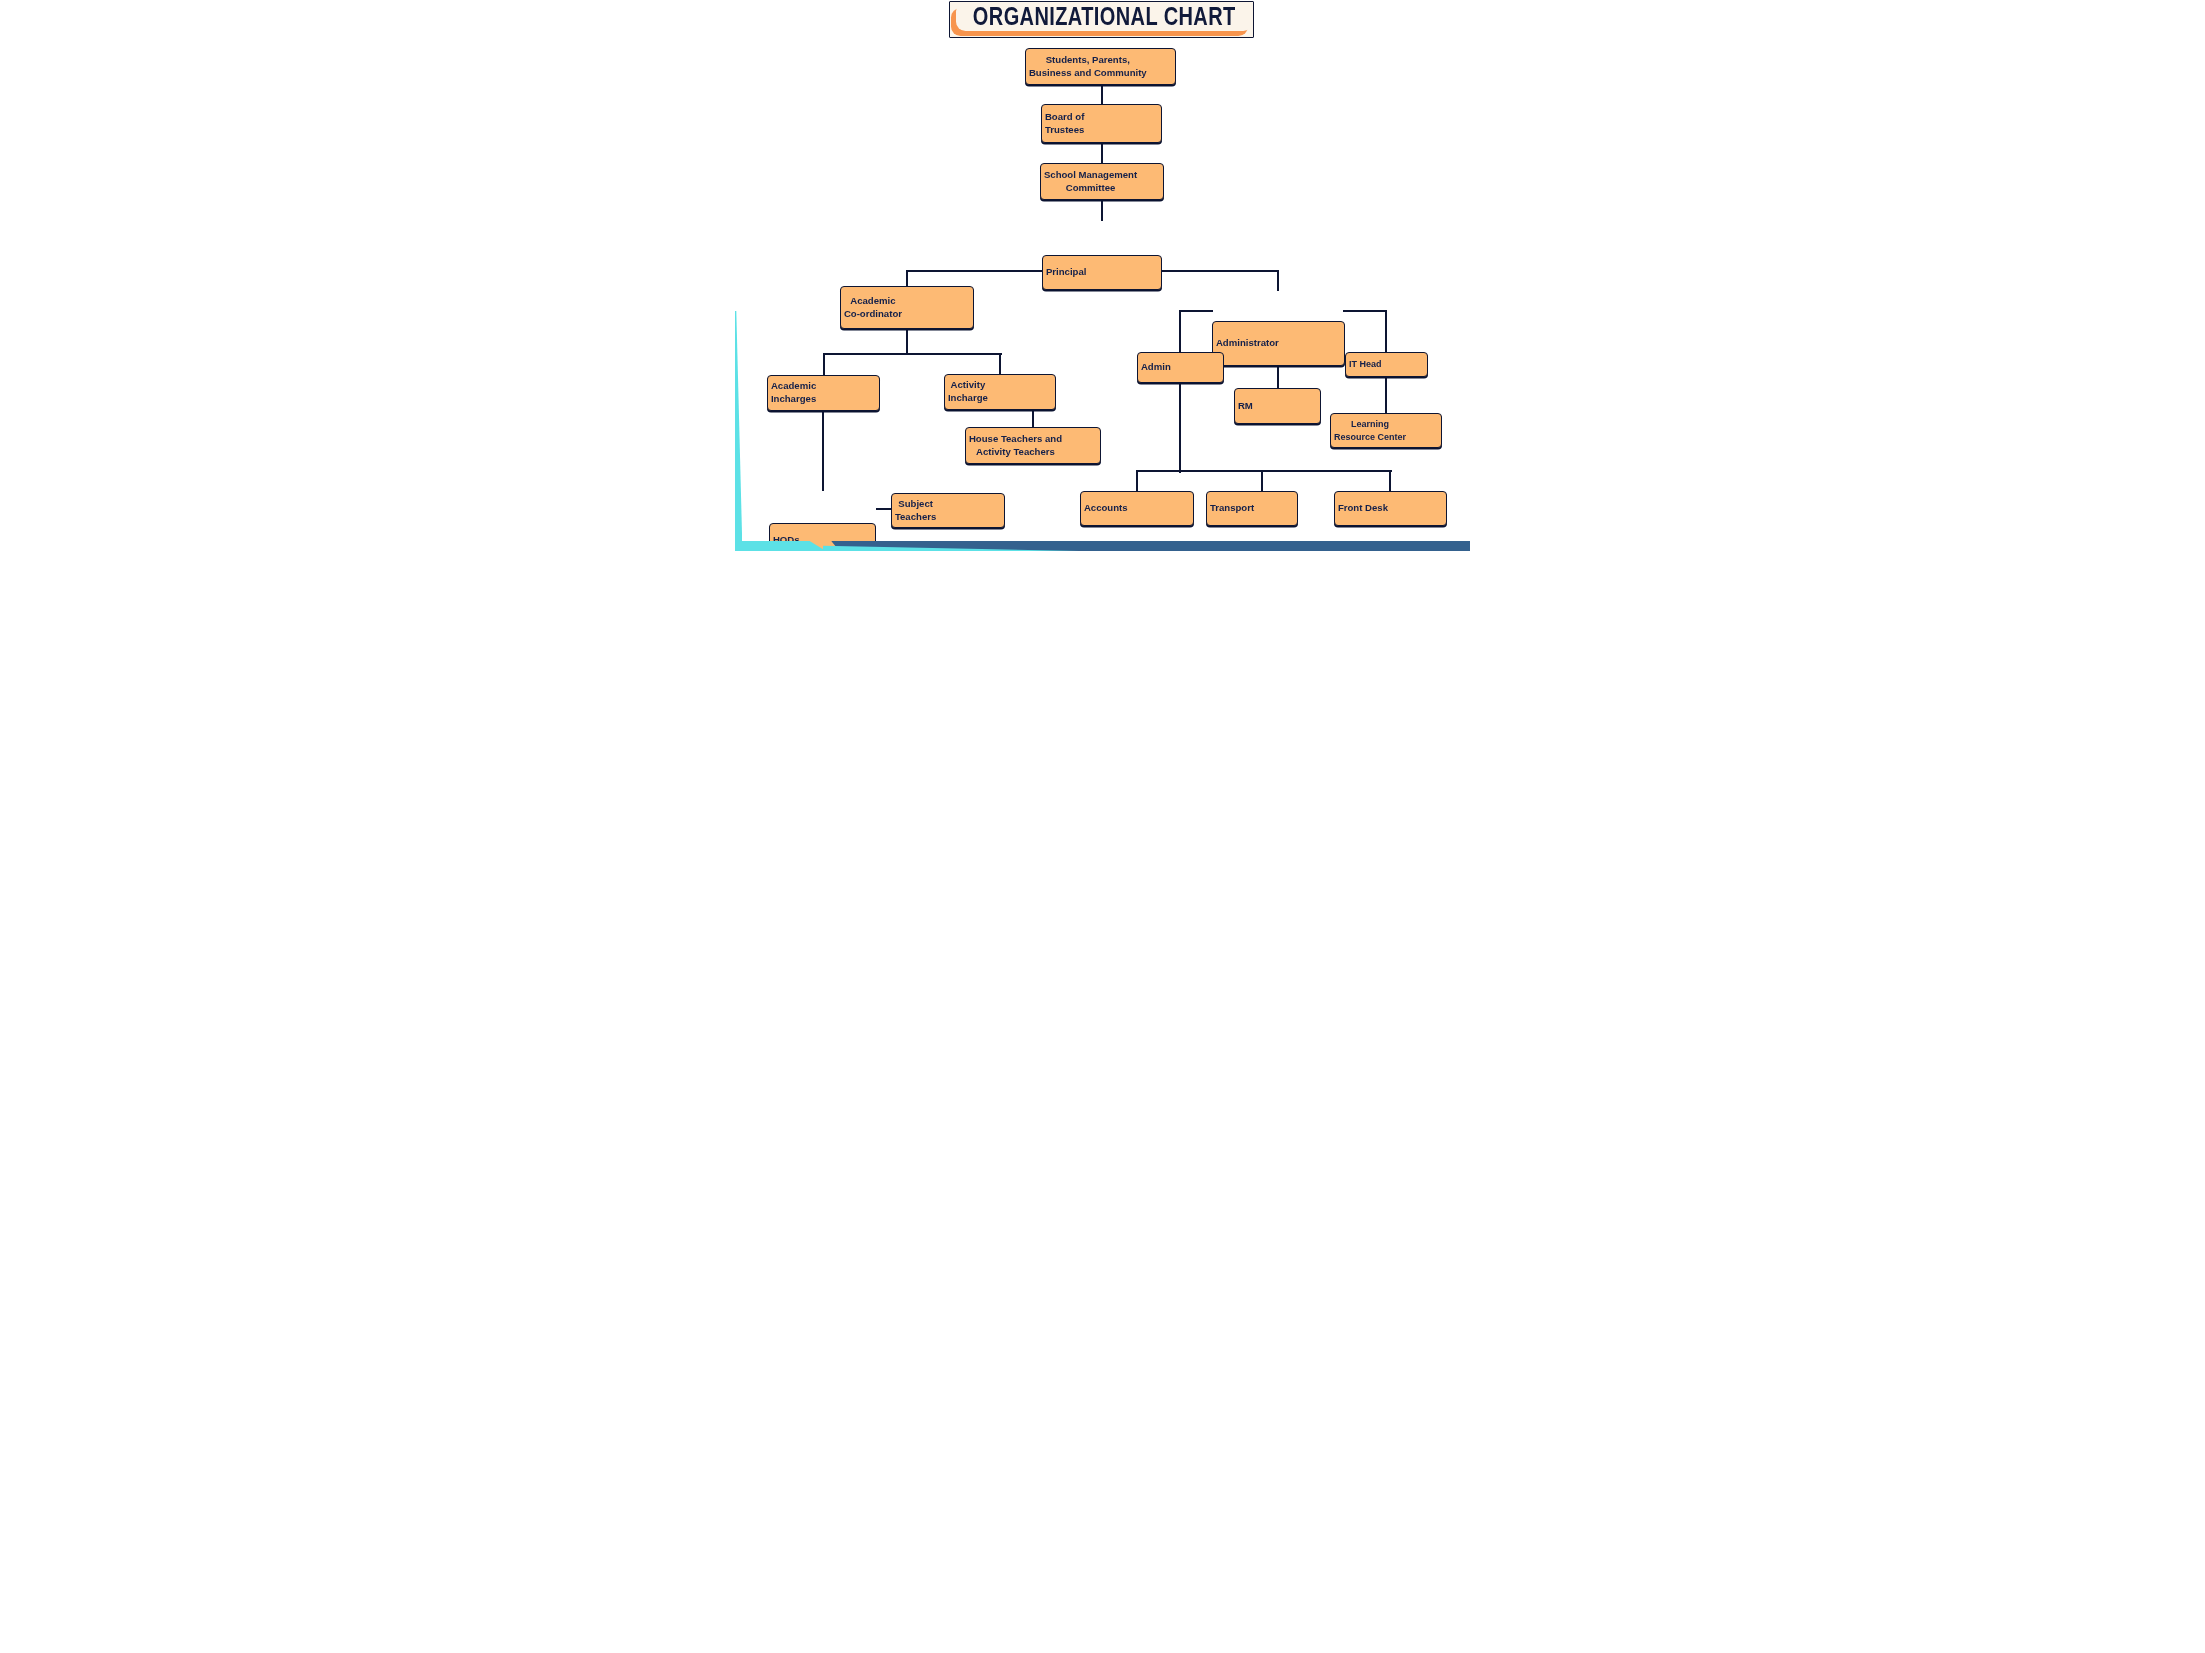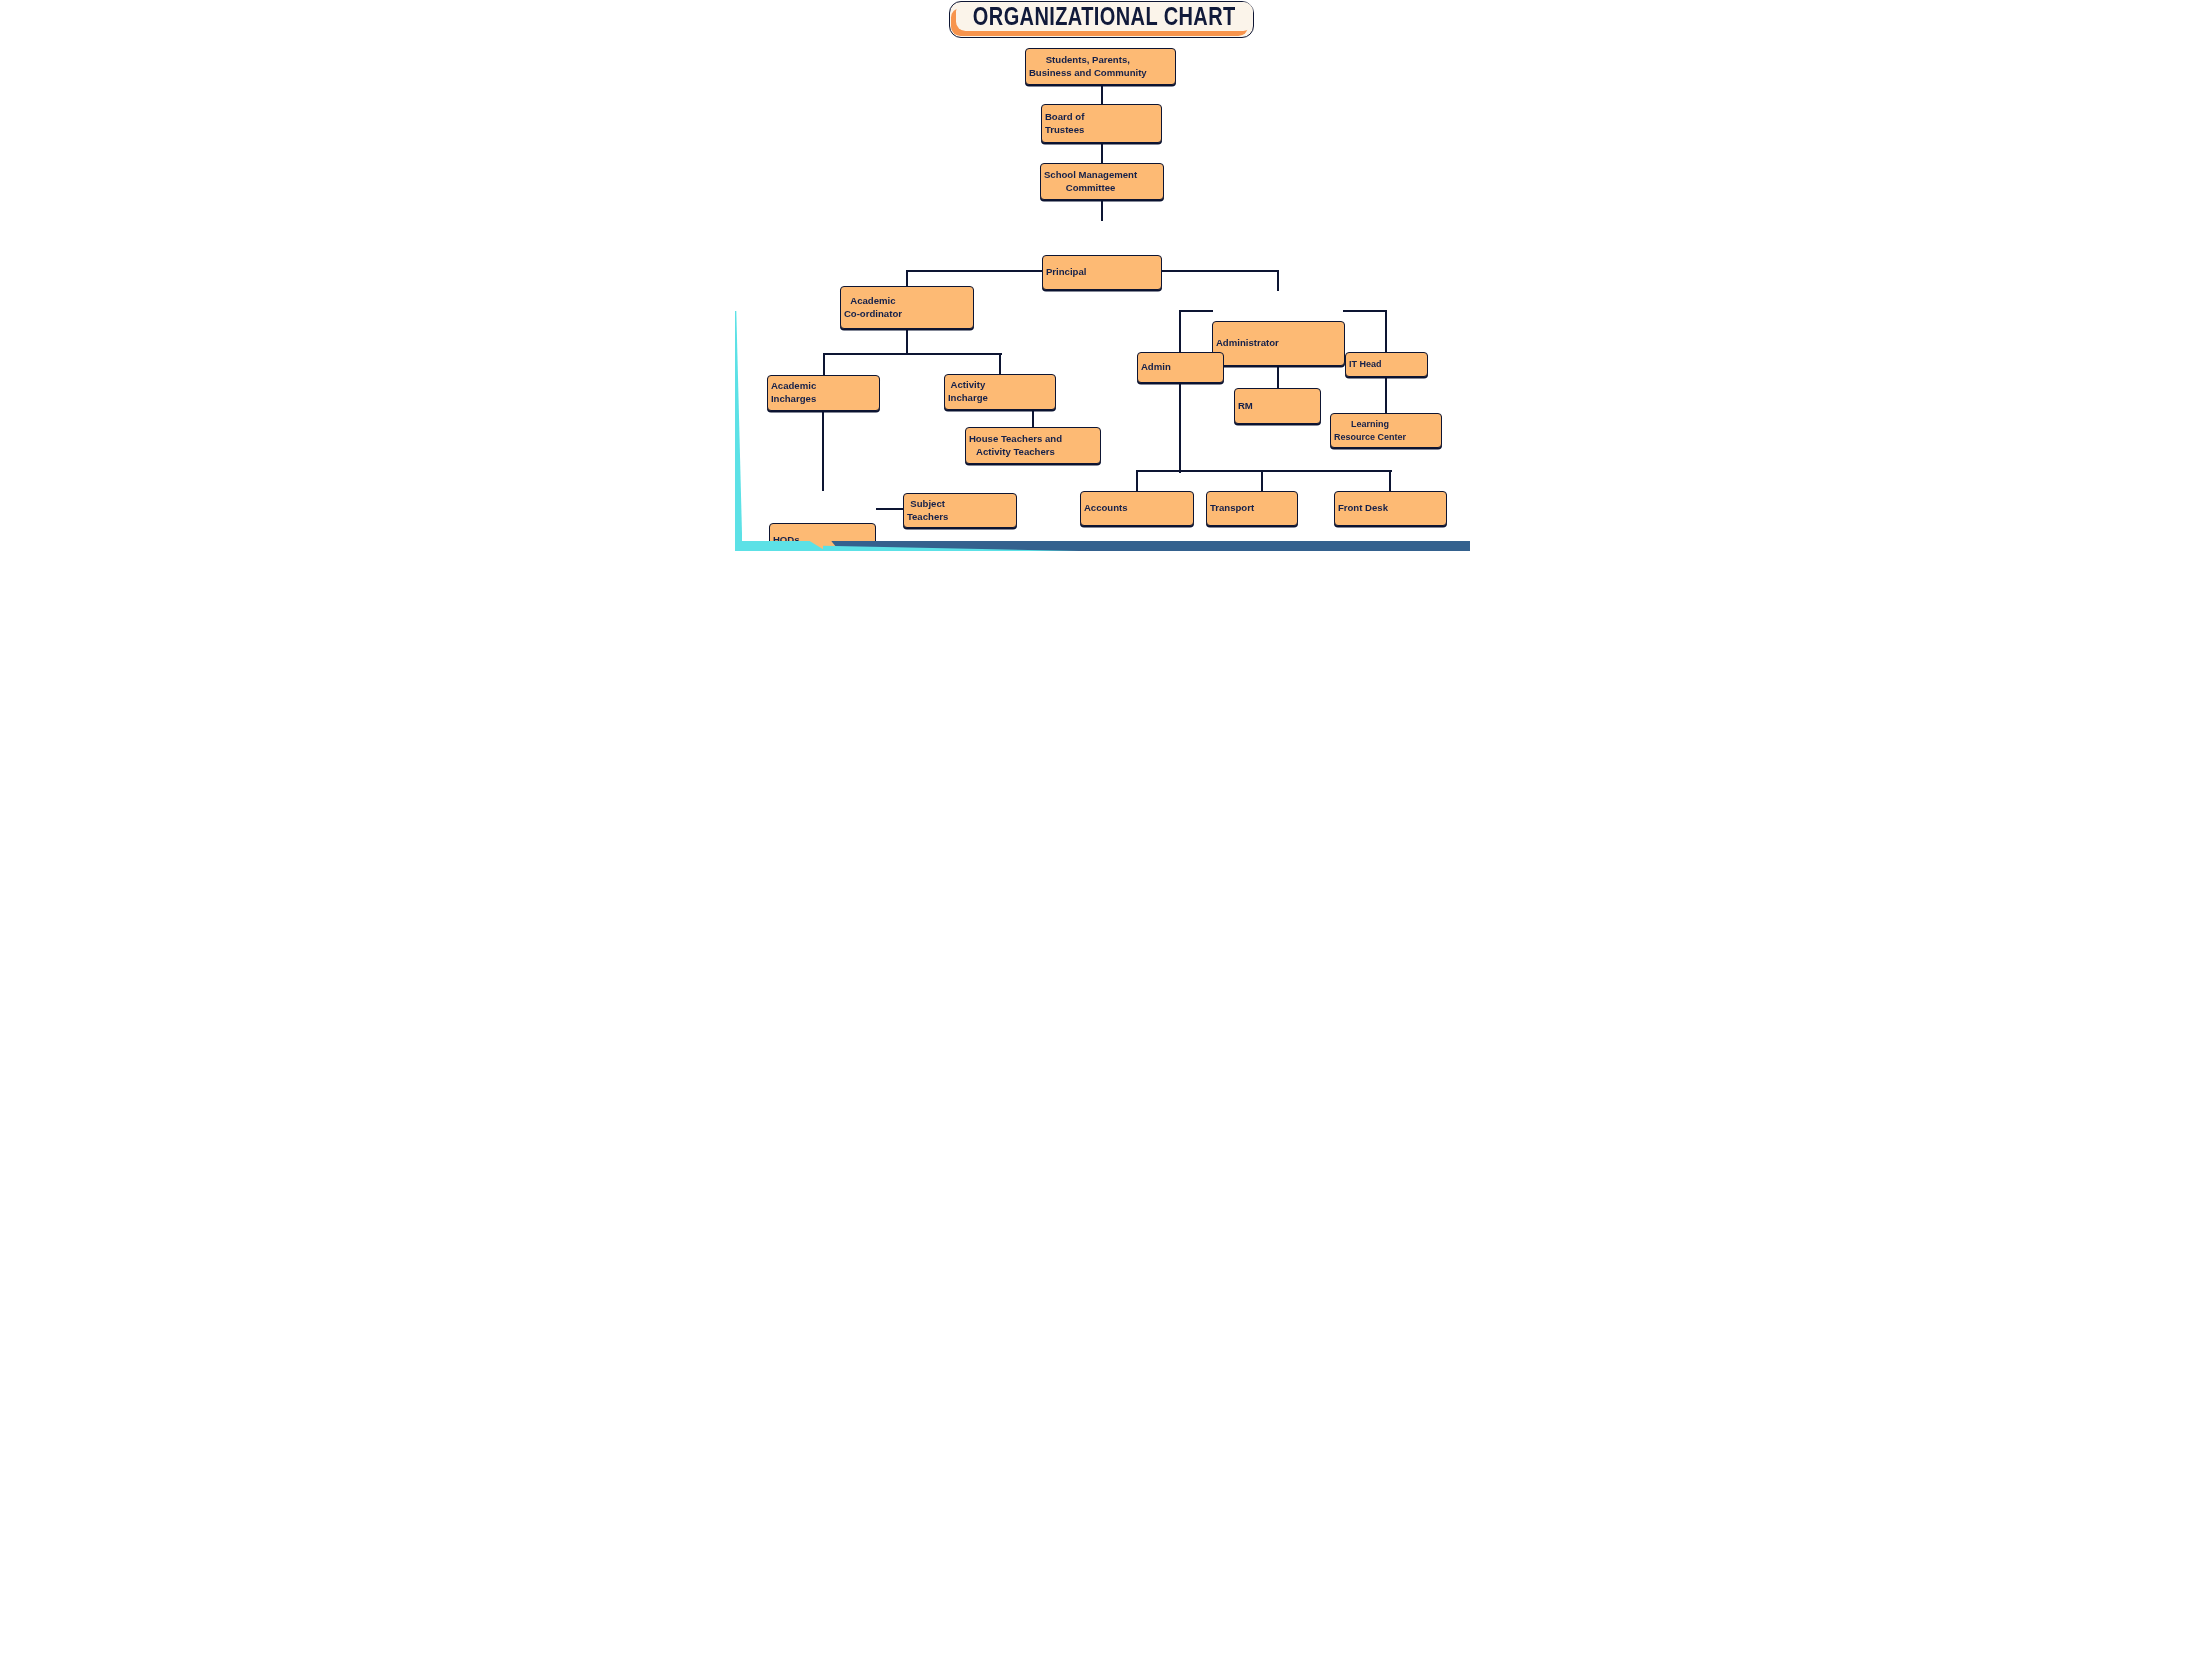--- a/index.html
+++ b/index.html
@@ -4,21 +4,21 @@
 <style>
   html,body{margin:0;padding:0;background:#ffffff;}
   .page{
     position:relative;width:735px;height:551px;margin:0 auto;
     background:#ffffff;overflow:hidden;
     font-family:"Liberation Sans",sans-serif;
   }
   
   .title-badge{
     position:absolute;left:214px;top:1.4px;width:305px;height:37px;
-    box-sizing:border-box;border:1.9px solid #0D1533;border-radius:12px;
+    box-sizing:border-box;border:1.9px solid #0D1533;border-radius:1px;
     background:#FBF4EA;
   }
   .title-accent{
     position:absolute;left:1px;right:4.8px;top:5.7px;bottom:1px;
     background:#F7944D;border-radius:9.6px;
   }
   .title-face{
     position:absolute;left:5.7px;top:0;right:0;bottom:6.2px;
     background:#FBF4EA;border-radius:9.6px;
     display:flex;align-items:center;justify-content:center;
@@ -40,21 +40,21 @@
   .n-students{left:290px;top:48px;width:151px;height:37px;}
   .n-trustees{left:306px;top:104px;width:121px;height:39px;}
   .n-smc{left:305px;top:163px;width:124px;height:37px;}
   .n-principal{left:307px;top:221px;width:120px;height:35px;margin-top:34px;}
   .n-acadcoord{left:105px;top:286px;width:134px;height:43px;}
   .n-administrator{left:477px;top:289px;width:133px;height:45px;margin-top:32px;}
   .n-acadinch{left:32px;top:375px;width:113px;height:36px;}
   .n-activityinch{left:209px;top:374px;width:112px;height:36px;}
   .n-house{left:230px;top:427px;width:136px;height:37px;}
   .n-hods{left:34px;top:491px;width:107px;height:35px;margin-top:32px;}
-  .n-subject{left:168px;top:493px;width:114px;height:35px;}
+  .n-subject{left:156px;top:493px;width:114px;height:35px;}
   .n-admin{left:402px;top:352px;width:87px;height:31px;}
   .n-rm{left:499px;top:388px;width:87px;height:36px;}
   .n-ithead{left:610px;top:352px;width:83px;height:25px;font-size:9px;}
   .n-lrc{left:595px;top:413px;width:112px;height:35px;font-size:9px;}
   .n-accounts{left:345px;top:491px;width:114px;height:35px;}
   .n-transport{left:471px;top:491px;width:92px;height:35px;}
   .n-frontdesk{left:599px;top:491px;width:113px;height:35px;}
   
   .line{position:absolute;background:#0D1533;}
   .c-spine-1{left:366px;top:85px;width:2.4px;height:19.6px;}

